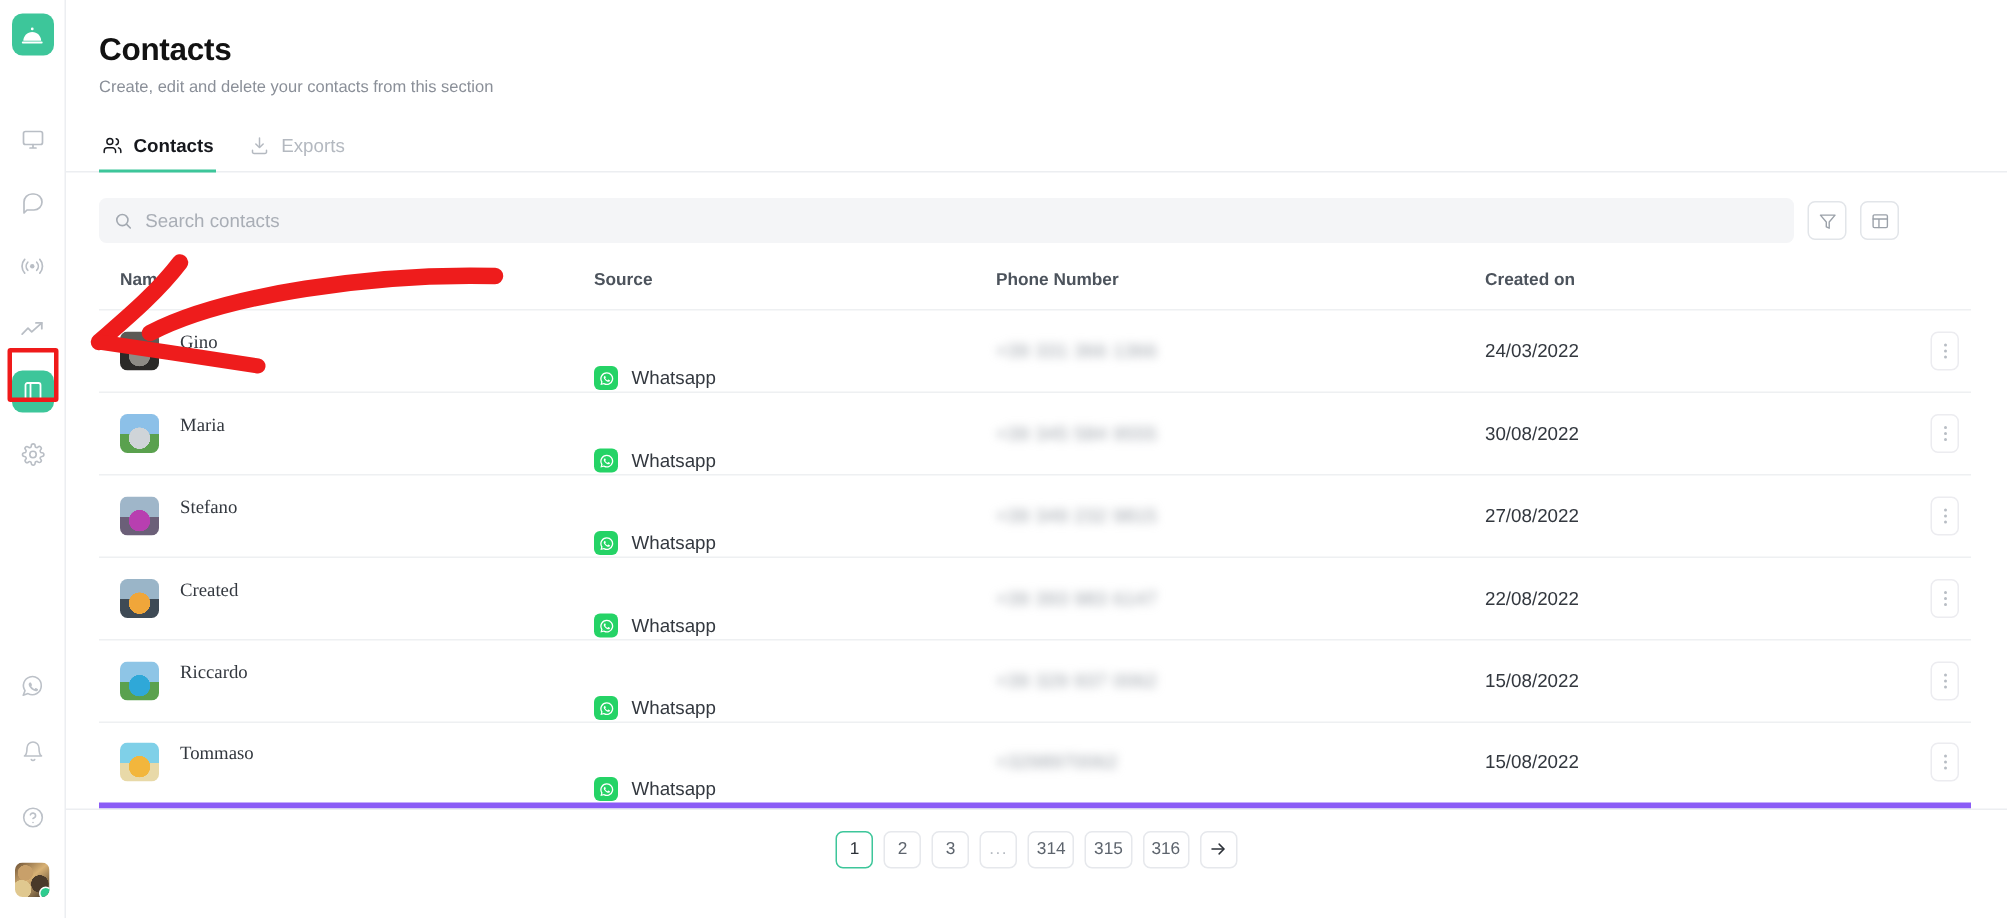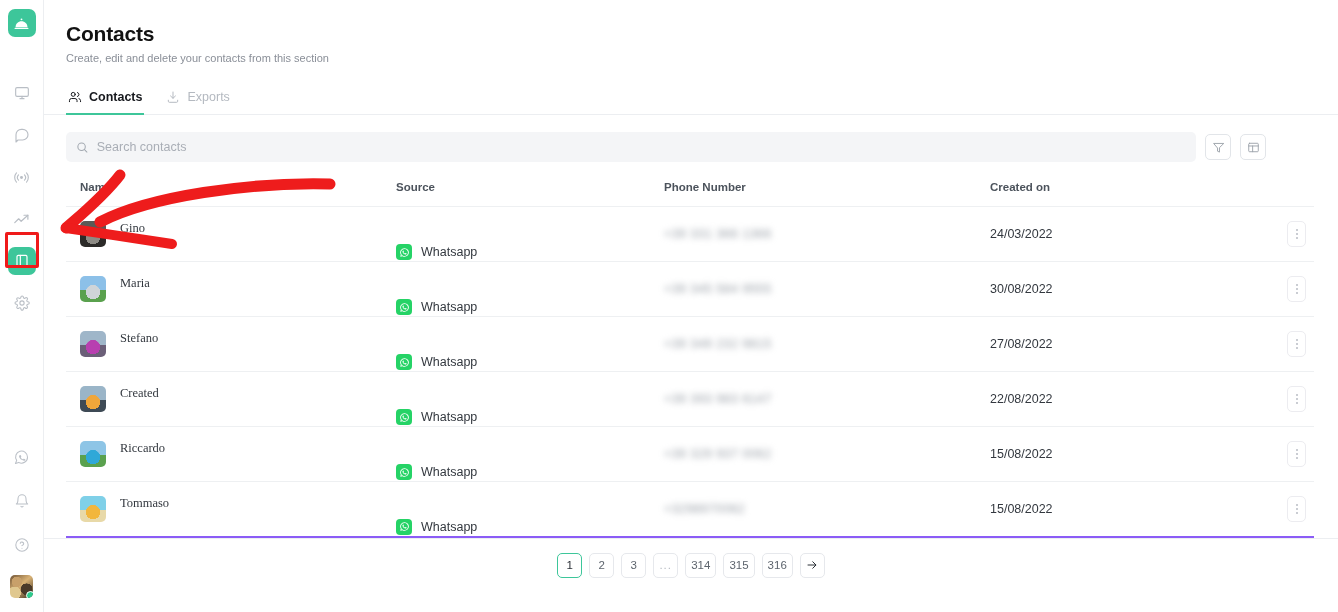--- a/index.html
+++ b/index.html
@@ -104,21 +104,21 @@
   }
   .col-name   { width: 330px; padding-left: 14px !important; }
   .col-source { width: 268px; }
   .col-phone  { width: 326px; }
   .col-date   { width: 250px; }
   .col-act    { width: auto; }
   tbody td {
     border-bottom: 1px solid #eef0f2;
     height: 55px; font-size: 12.5px; color: #33383f; vertical-align: middle;
   }
-  tbody tr:last-child td { border-bottom: 2px solid #8b5cf6; }
+  tbody tr:last-child td { border-bottom: 4px solid #8b5cf6; }
   .name-cell { display: flex; align-items: flex-start; gap: 14px; padding-left: 14px; font-family: Liberation Serif, serif; }
   .avatar { width: 26px; height: 26px; border-radius: 5px; flex: 0 0 26px; }
   .src { display: flex; align-items: center; gap: 9px; margin-top: 36px; }
   .wa {
     width: 16px; height: 16px; border-radius: 4px; background: #25d366;
     display: flex; align-items: center; justify-content: center; flex: 0 0 16px;
   }
   .phone { color: #9aa0a8; filter: blur(3.1px); letter-spacing: 0.4px; }
   .kebab {
     width: 19px; height: 26px; border: 1px solid #ececf0; border-radius: 5px;

